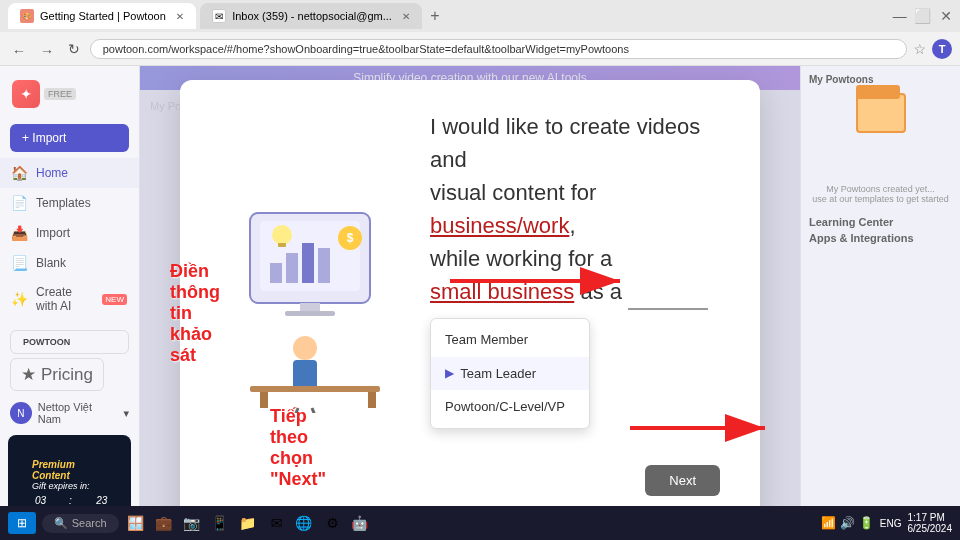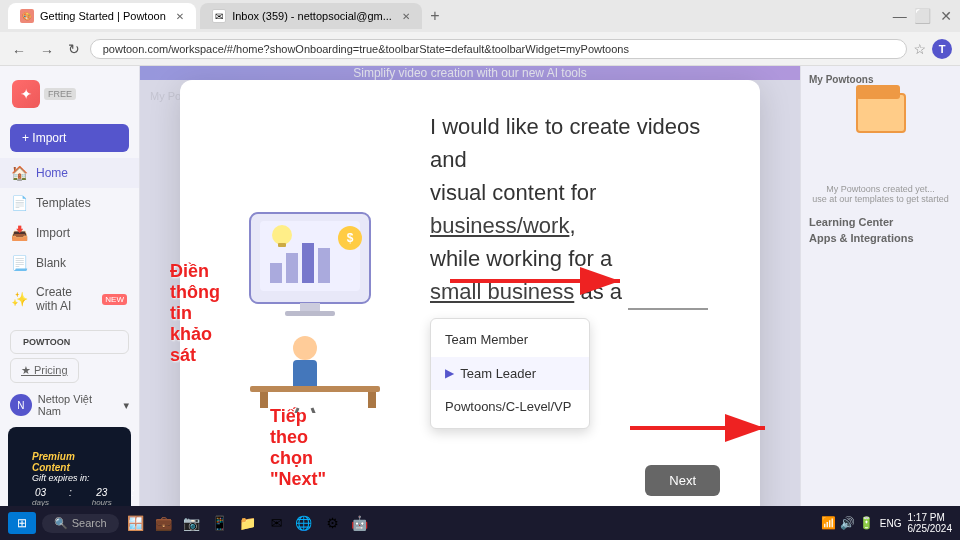--- a/index.html
+++ b/index.html
@@ -28,43 +28,43 @@
     .logo-icon { width: 28px; height: 28px; background: linear-gradient(135deg, #ff6b6b, #ee5a5a); border-radius: 6px; display: flex; align-items: center; justify-content: center; color: white; font-size: 14px; }
     .free-badge { background: #ddd; color: #888; font-size: 9px; padding: 1px 4px; border-radius: 3px; }
     .create-btn { margin: 6px 10px; background: #5555cc; color: white; border: none; border-radius: 6px; padding: 7px 12px; font-size: 12px; cursor: pointer; display: flex; align-items: center; gap: 4px; }
     .sidebar-nav { flex: 1; }
     .nav-item { display: flex; align-items: center; gap: 8px; padding: 7px 12px; font-size: 12px; color: #555; cursor: pointer; }
     .nav-item.active { background: #eeeef8; color: #5555cc; }
     .nav-icon { width: 16px; height: 16px; display: flex; align-items: center; justify-content: center; font-size: 14px; }
     .nav-item .new-badge { background: #ff6b6b; color: white; font-size: 8px; padding: 1px 3px; border-radius: 3px; }
     .sidebar-bottom { padding: 6px 0; }
     .powtoon-logo-side { padding: 6px 12px; display: flex; align-items: center; gap: 4px; border: 1px solid #ddd; margin: 4px 10px; border-radius: 6px; }
-    .pricing-btn { margin: 4px 10px; background: none; border: 1px solid #ddd; border-radius: 6px; padding: 5px 10px; font-size: 11px; cursor: pointer; display: flex; align-items: center; gap: 4px; color: #666; text-decoration: underline; }
+    .pricing-btn { margin: 4px 10px; background: none; border: 1px solid #ddd; border-radius: 6px; padding: 5px 10px; font-size: 17px; cursor: pointer; display: flex; align-items: center; gap: 4px; color: #666; }
     .user-area { display: flex; align-items: center; gap: 6px; padding: 6px 10px; font-size: 11px; color: #555; cursor: pointer; }
     .user-avatar { width: 22px; height: 22px; border-radius: 50%; background: #5555cc; color: white; display: flex; align-items: center; justify-content: center; font-size: 10px; }
     .premium-box { background: #0f172a; color: white; margin: 4px 8px; border-radius: 8px; padding: 24px; font-size: 9px; font-style: italic; }
     .premium-title { font-size: 10px; font-weight: bold; color: #ffcc44; }
     .timer { display: flex; gap: 20px; margin-top: 4px; font-size: 10px; }
     .timer-unit { text-align: center; }
     .timer-label { font-size: 8px; color: #aaa; }
 
     
     .main-content { flex: 1; background: #e8e8f0; position: relative; overflow: hidden; }
-    .top-banner { background: linear-gradient(90deg, #6666dd, #9966dd); color: white; text-align: center; font-size: 12px; }
+    .top-banner { background: linear-gradient(90deg, #6666dd, #9966dd); color: white; text-align: center; padding: 5px; font-size: 12px; }
 
     
     .right-panel { width: 160px; background: #f0f0f8; border-left: 1px solid #e0e0e8; padding: 8px; flex-shrink: 0; font-size: 10px; color: #666; }
 
     
     .modal-overlay { position: absolute; top: 0; left: 0; width: 100%; height: 100%; background: rgba(200,200,220,0.5); display: flex; align-items: center; justify-content: center; z-index: 10; }
     .modal { background: white; border-radius: 12px; width: 580px; min-height: 380px; padding: 30px 40px 30px 30px; display: flex; gap: 20px; position: relative; box-shadow: 0 8px 32px rgba(0,0,0,0.15); }
     .modal-illustration { width: 200px; flex-shrink: 0; display: flex; align-items: center; justify-content: center; }
     .modal-right { flex: 1; display: flex; flex-direction: direction; flex-direction: column; justify-content: space-between; }
     .modal-text { font-size: 22px; color: #333; line-height: 1.5; margin-bottom: 20px; }
-    .modal-text .link { color: #404040; text-decoration: underline; }
+    .modal-text .link { color: #b91c1c; text-decoration: underline; }
     .modal-underline { border-bottom: 2px solid #999; display: inline-block; min-width: 80px; }
 
     
     .dropdown-menu { background: white; border: 1px solid #ddd; border-radius: 6px; box-shadow: 0 4px 12px rgba(0,0,0,0.15); padding: 4px 0; min-width: 160px; display: inline-block; }
     .dropdown-item { padding: 7px 14px; font-size: 13px; color: #333; cursor: pointer; display: flex; align-items: flex-start; gap: 6px; }
     .dropdown-item.selected { background: #f5f5ff; }
     .dropdown-item .check { color: #5555cc; font-size: 12px; }
 
     .modal-footer { display: flex; align-items: flex-end; justify-content: flex-end; gap: 12px; margin-top: 16px; }
     .next-btn { background: #666; color: white; border: none; border-radius: 6px; padding: 8px 24px; font-size: 13px; cursor: pointer; }
@@ -249,21 +249,21 @@
             <div style="margin-top: 8px; position: relative;">
               <div class="dropdown-menu">
                 <div class="dropdown-item">
                   <span>Team Member</span>
                 </div>
                 <div class="dropdown-item selected">
                   <span class="check">▶</span>
                   <span>Team Leader</span>
                 </div>
                 <div class="dropdown-item">
-                  <span>Powtoons/C-Level/VP</span>
+                  <span>Powtoon/C-Level/VP</span>
                 </div>
               </div>
             </div>
           </div>
 
           <div class="modal-footer">
             <button class="next-btn">
               <span>Next</span>
             </button>
           </div>

